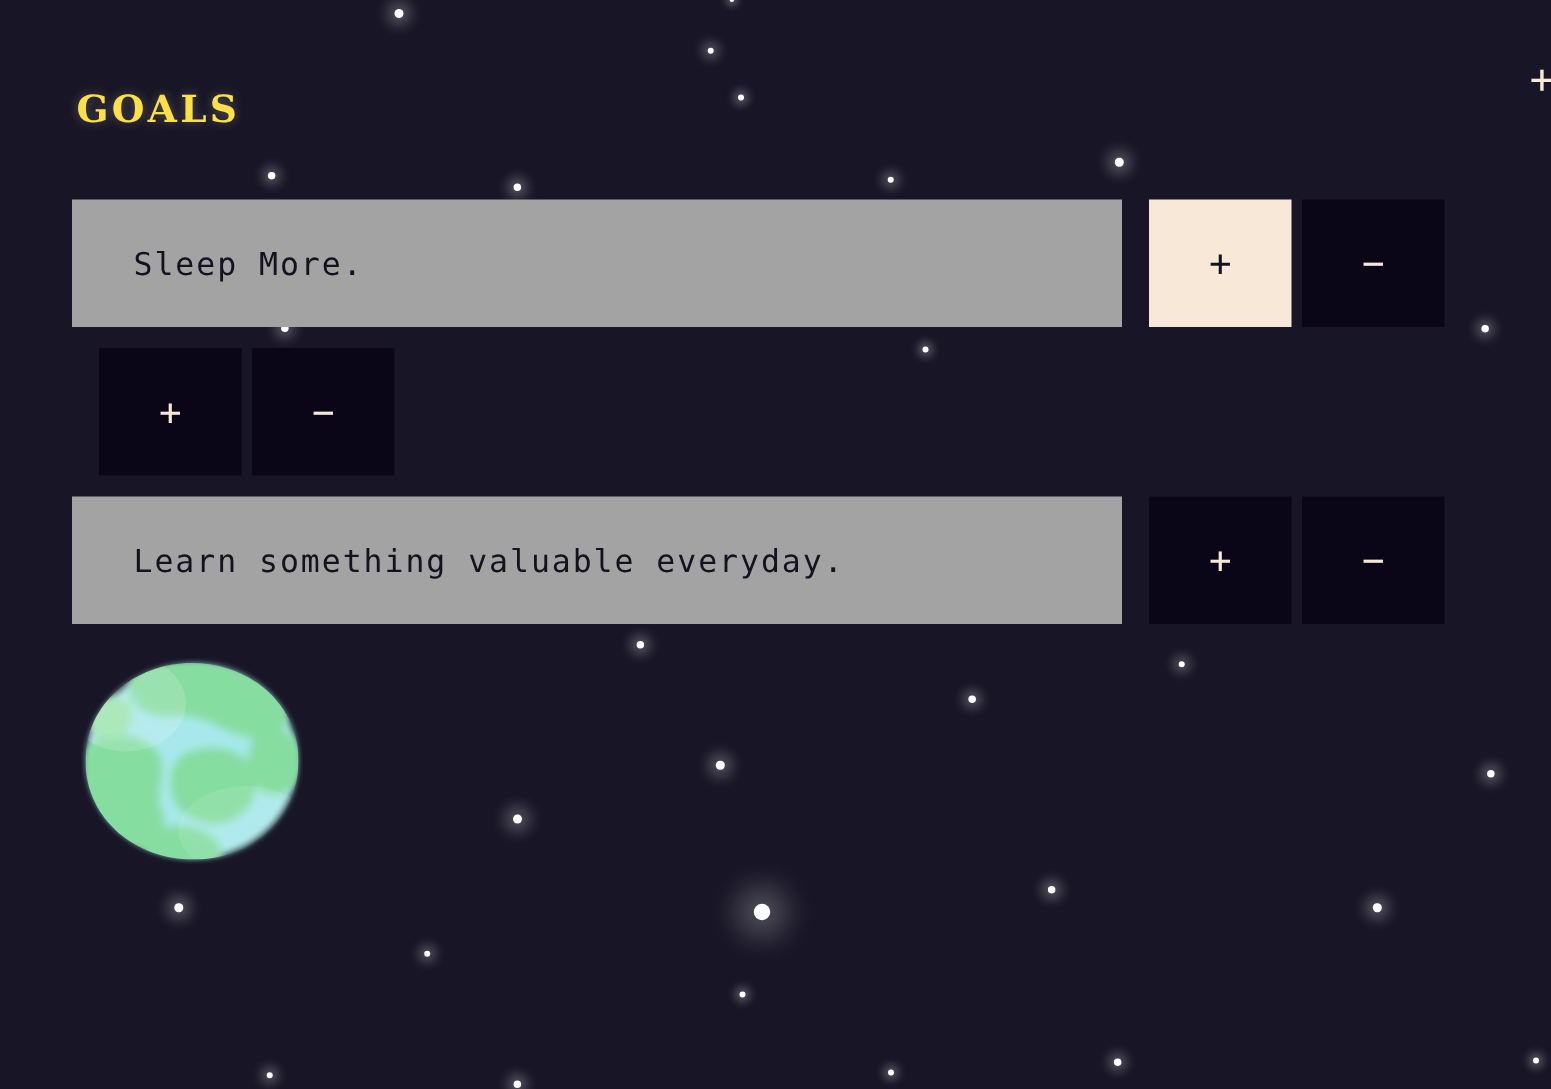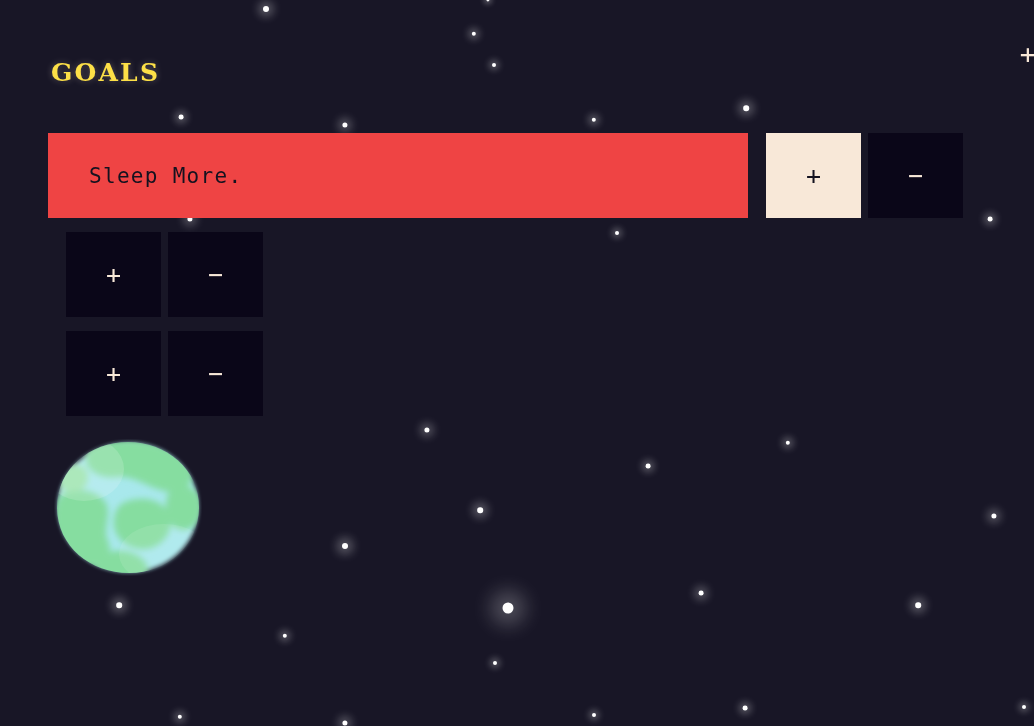--- a/index.html
+++ b/index.html
@@ -63,21 +63,21 @@
   .goal-row {
     display: flex;
     align-items: stretch;
     height: 85px;
     margin-bottom: 14px;
   }
 
   .goal-card {
     flex: 0 0 700px;
     width: 700px;
-    background: #ef4444;
+    background: #a3a3a3;
     display: flex;
     align-items: center;
     padding-left: 41px;
   }
 
   .goal-text {
     font-family: "DejaVu Sans Mono", "Liberation Mono", monospace;
     font-size: 21px;
     letter-spacing: 1.3px;
     color: #14121f;
@@ -199,20 +199,23 @@
       </div>
       <div class="goal-row">
         <button class="goal-btn plus-btn">
           <span class="sign">+</span>
         </button>
         <button class="goal-btn minus-btn">
           <span class="sign">−</span>
         </button>
       </div>
       <div class="goal-row">
+        <div class="goal-card">
+          <span class="goal-text">Learn something valuable everyday.</span>
+        </div>
         <button class="goal-btn plus-btn">
           <span class="sign">+</span>
         </button>
         <button class="goal-btn minus-btn">
           <span class="sign">−</span>
         </button>
       </div>
     </div>
 
   <svg id="planet" viewBox="0 0 148 137" xmlns="http://www.w3.org/2000/svg">

